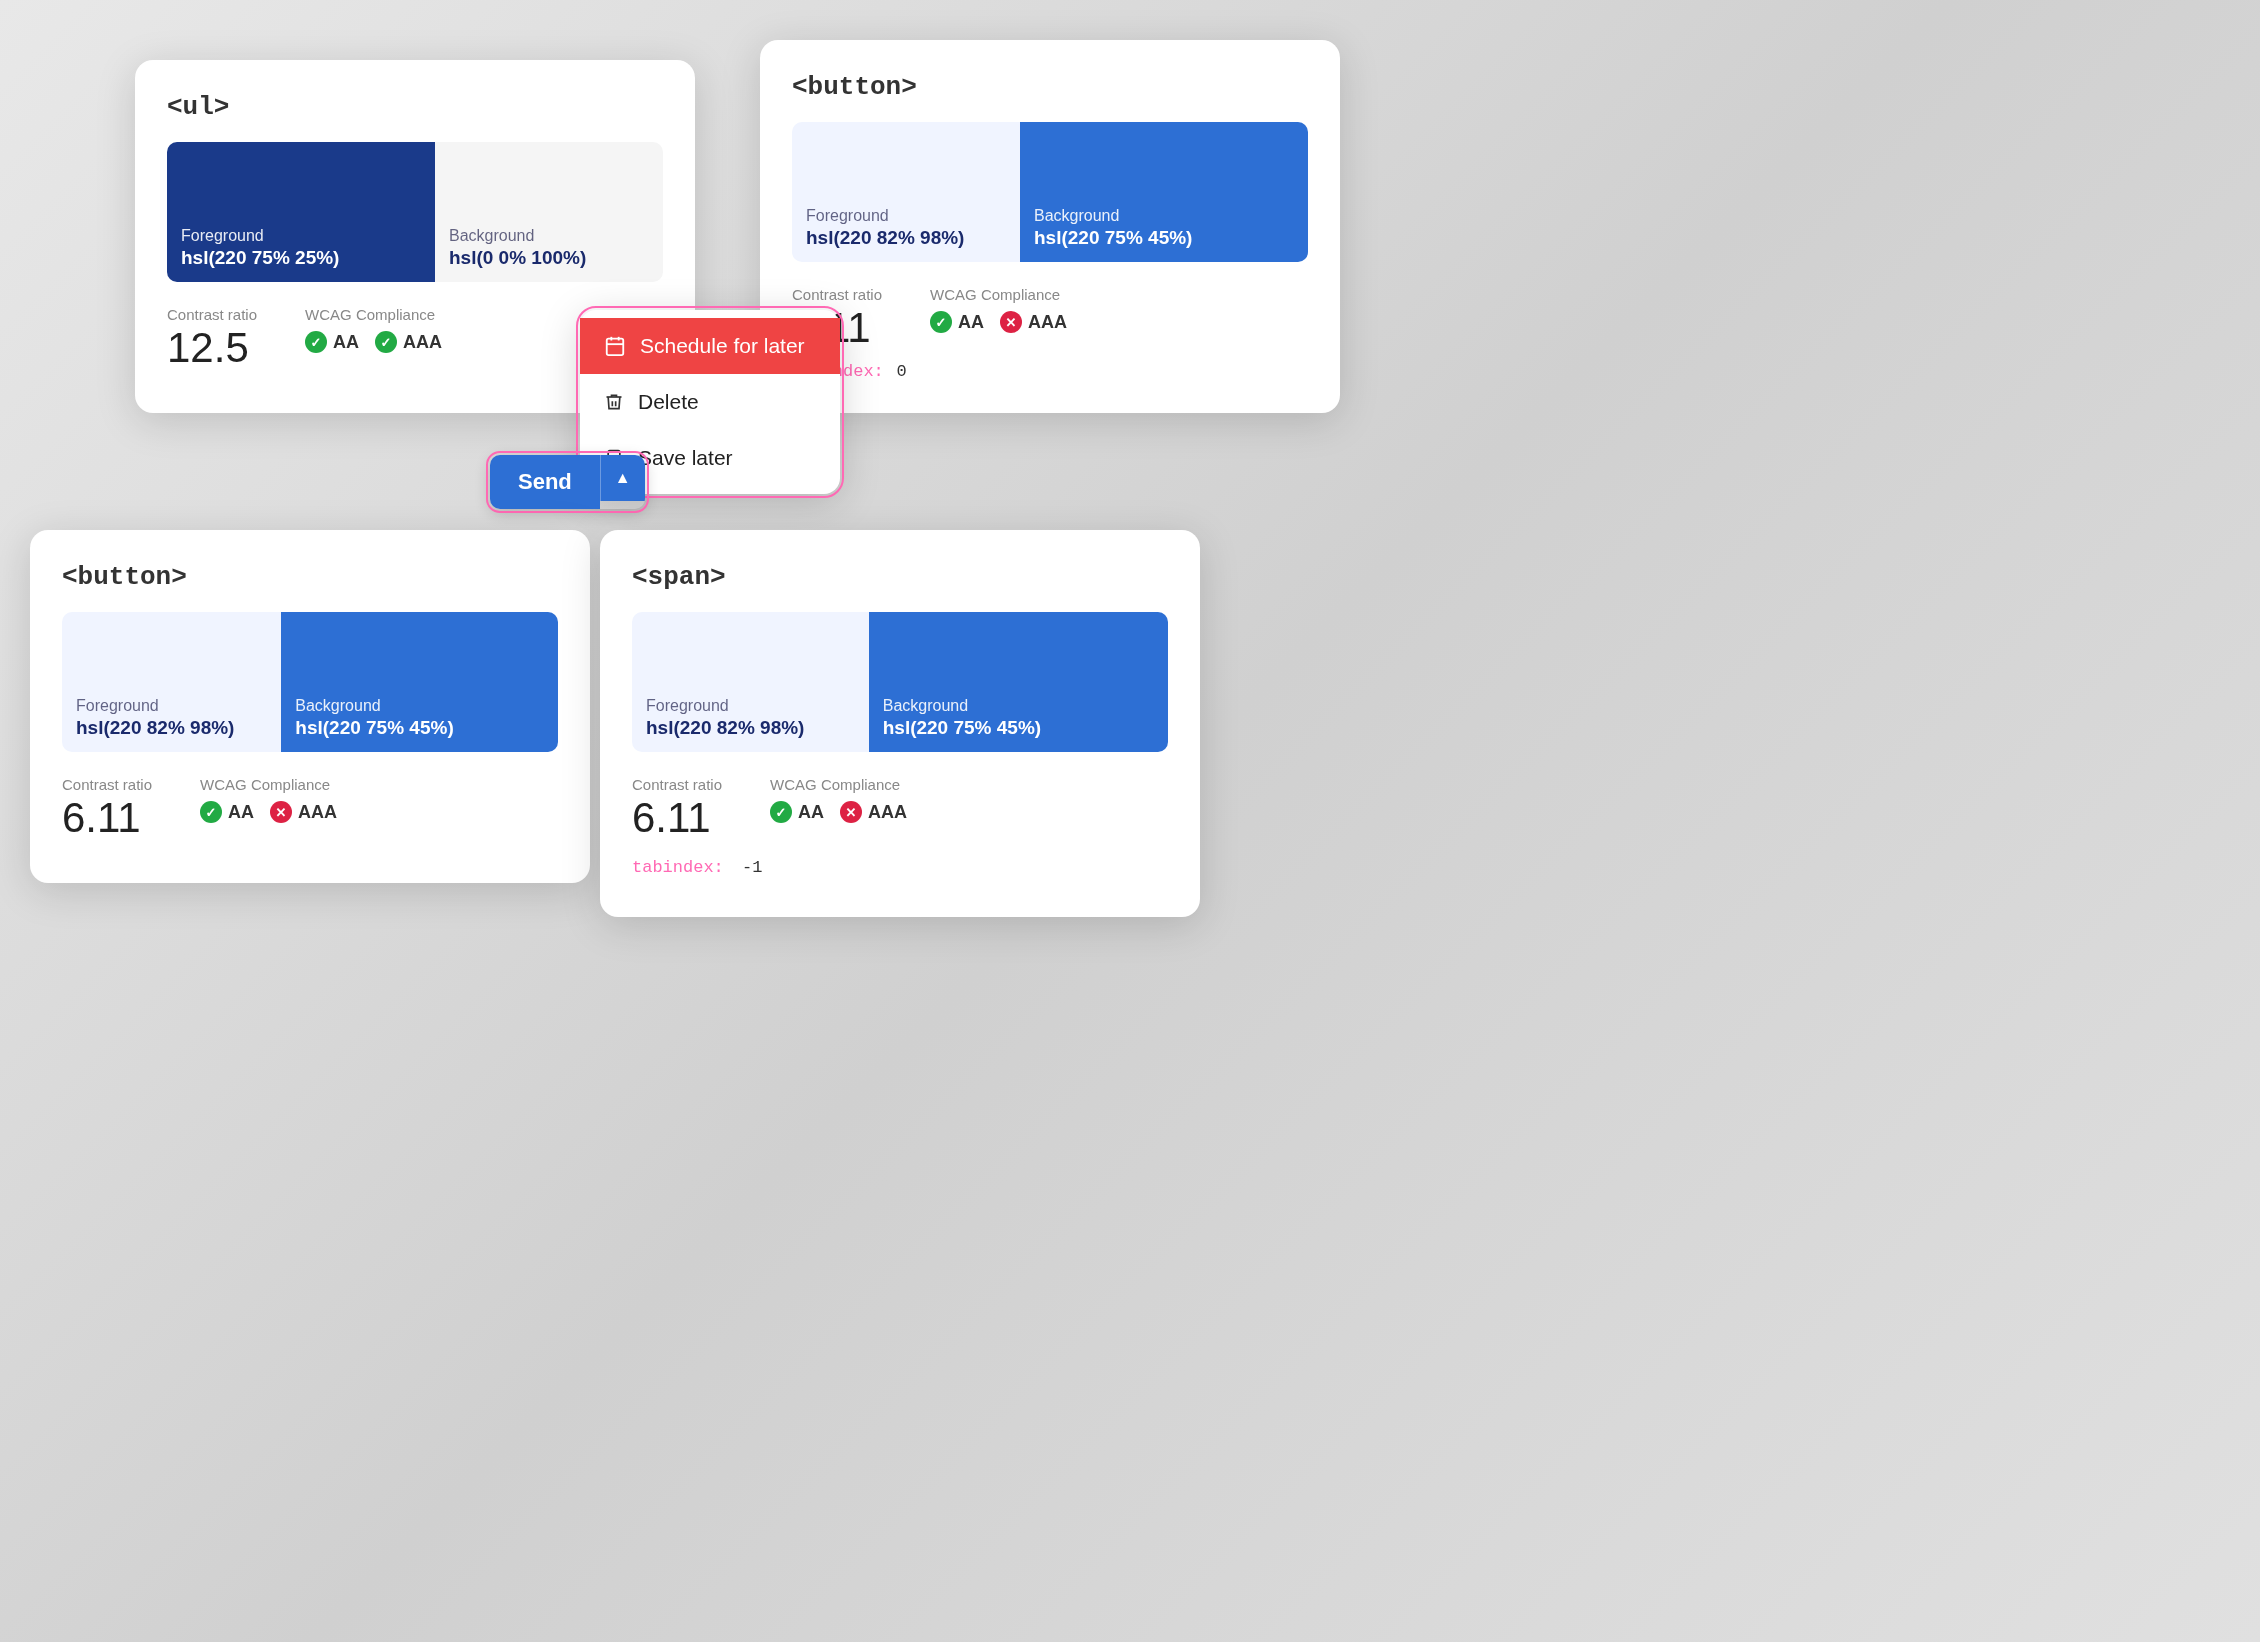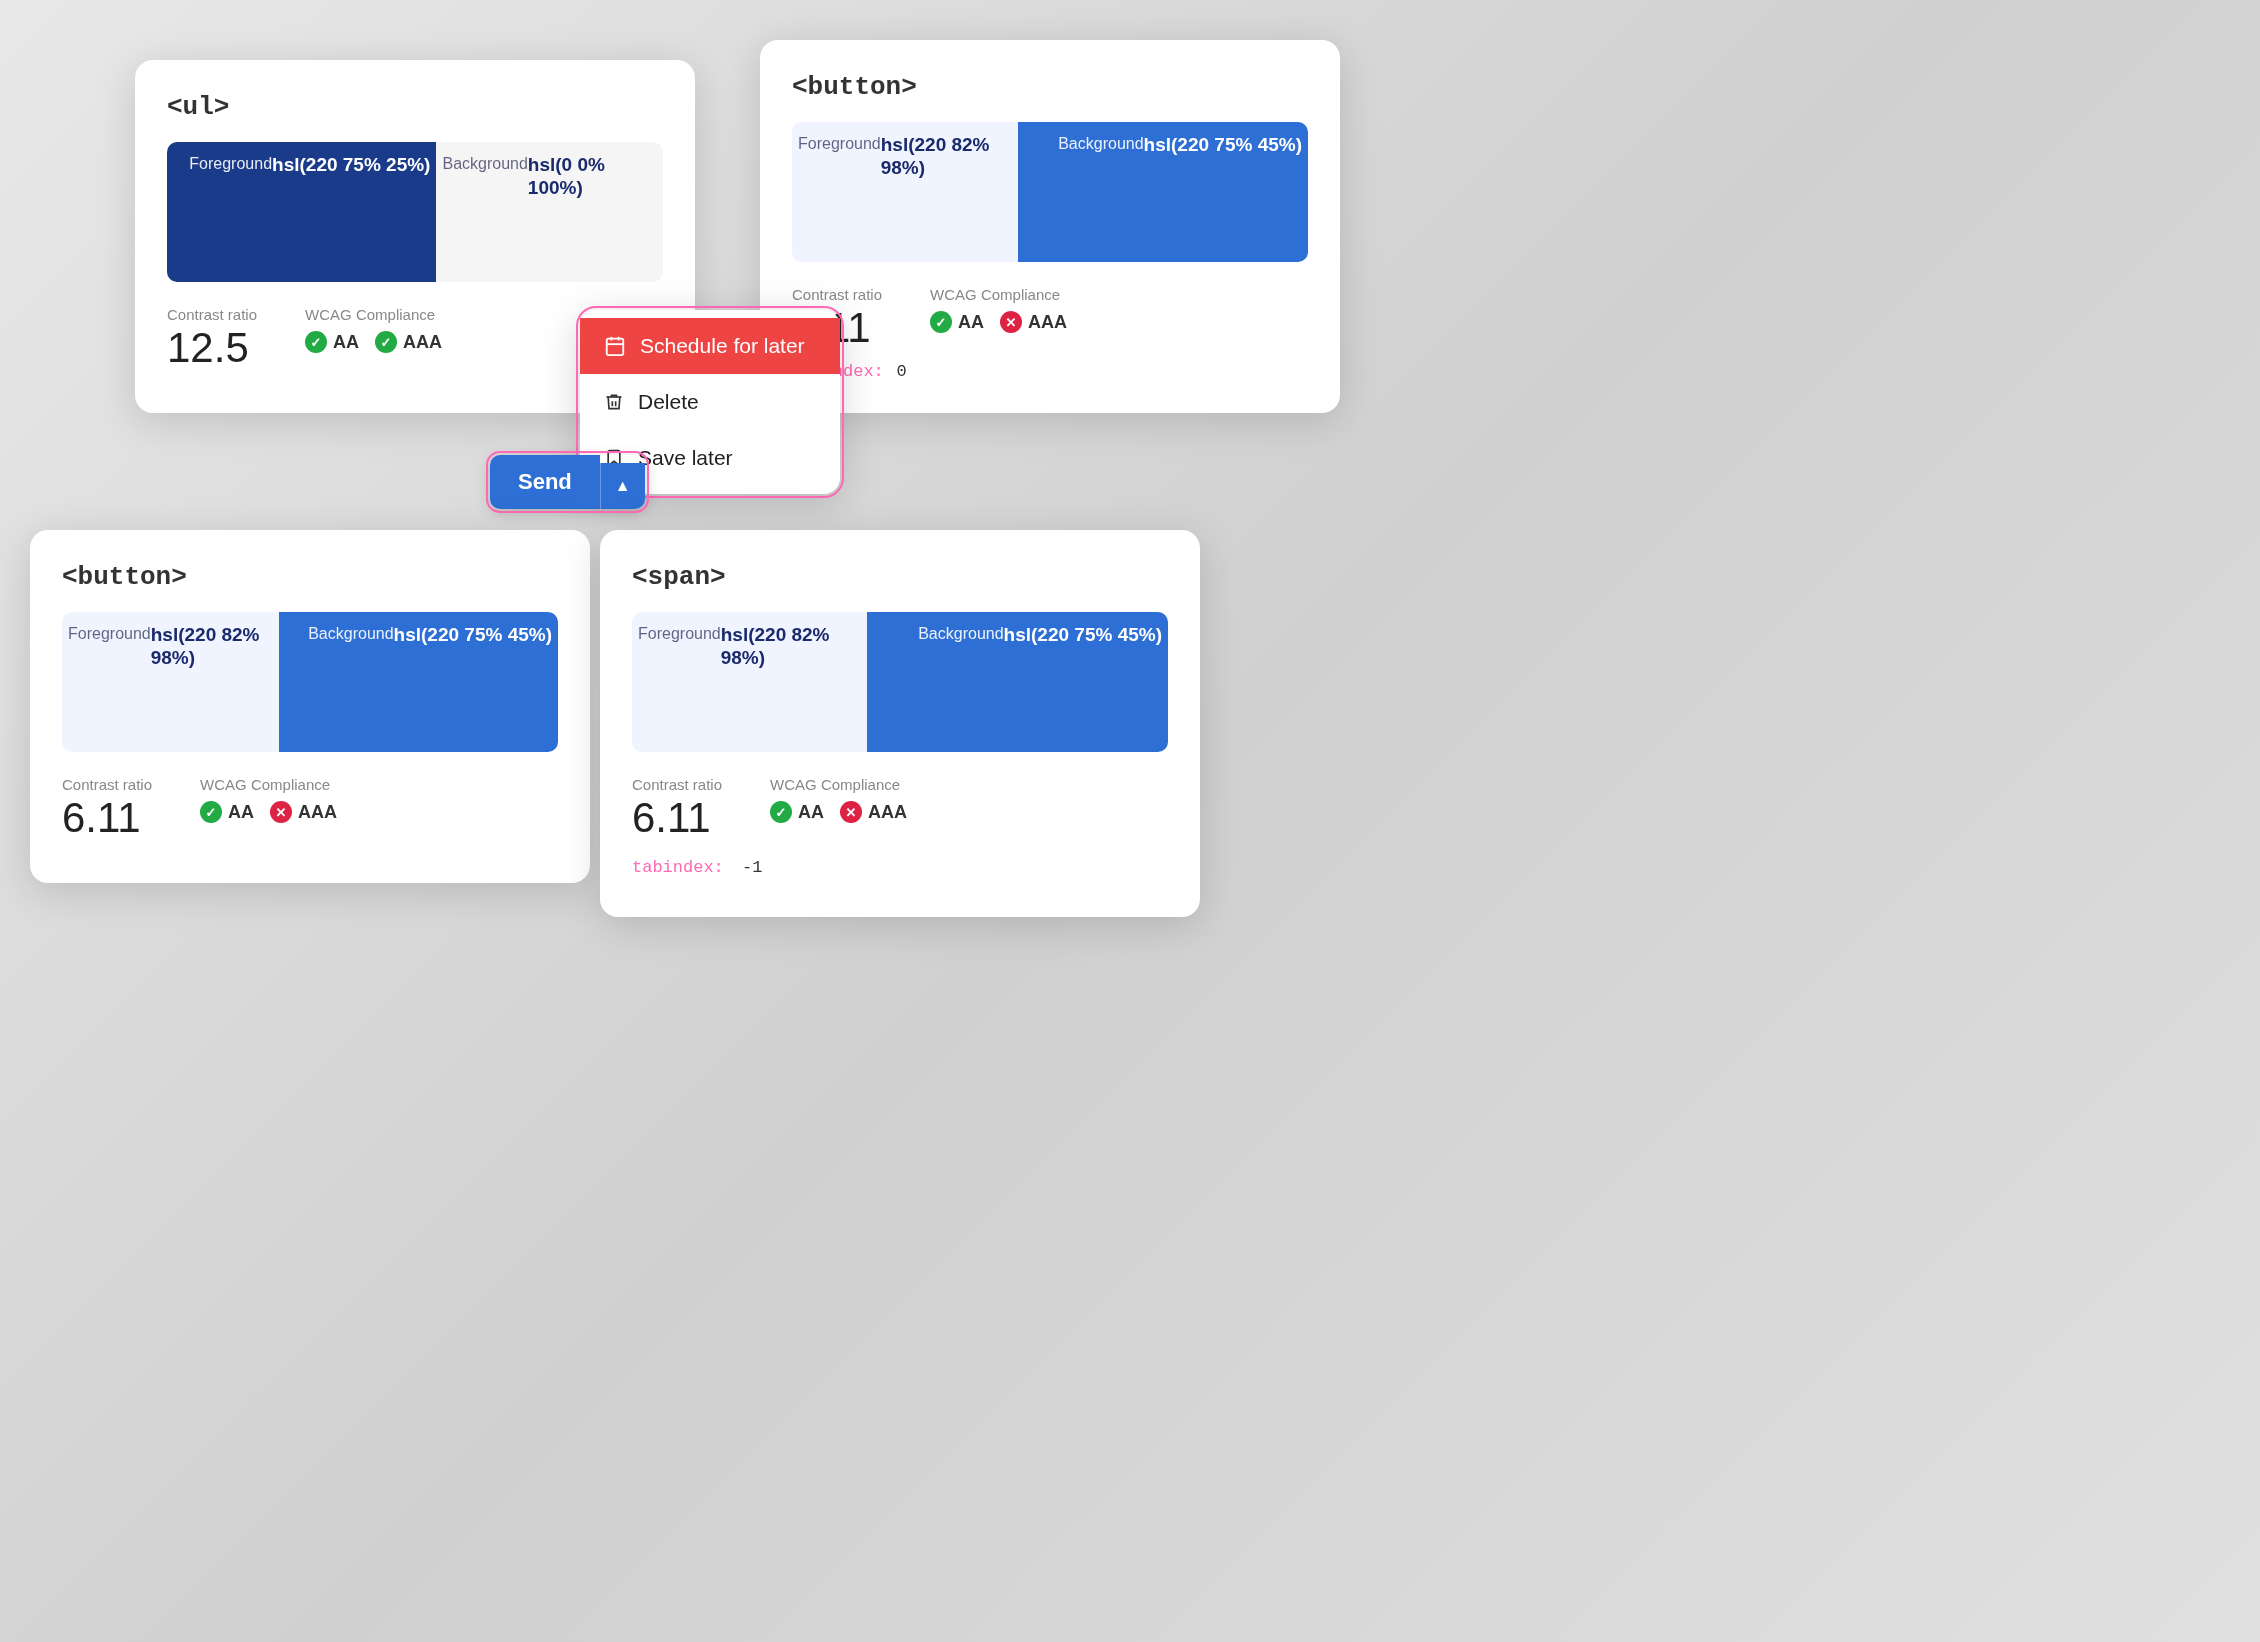--- a/index.html
+++ b/index.html
@@ -34,23 +34,23 @@
       gap: 0;
       margin-bottom: 24px;
       border-radius: 10px;
       overflow: hidden;
     }
 
     .swatch {
       flex: 1;
       height: 140px;
       display: flex;
-      flex-direction: row;
+      flex-direction: column;
       justify-content: flex-end;
-      padding: 12px 6px;
+      padding: 12px 14px;
     }
 
     .swatch-label {
       font-size: 16px;
       color: rgba(255,255,255,0.9);
       font-weight: 400;
       line-height: 1.3;
     }
     .swatch-label.dark {
       color: rgba(0,0,50,0.6);
@@ -169,21 +169,21 @@
     .dropdown-item-icon {
       font-size: 19px;
       display: flex;
       align-items: center;
     }
 
     
     .send-button {
       position: absolute;
       display: flex;
-      align-items: flex-end;
+      align-items: flex-start;
       border-radius: 10px;
       overflow: hidden;
       outline: 2px solid #ff69b4;
       outline-offset: 2px;
       box-shadow: 0 4px 16px rgba(0,0,0,0.2);
     }
     .send-main {
       background: #2d6fd4;
       color: white;
       font-size: 22px;

